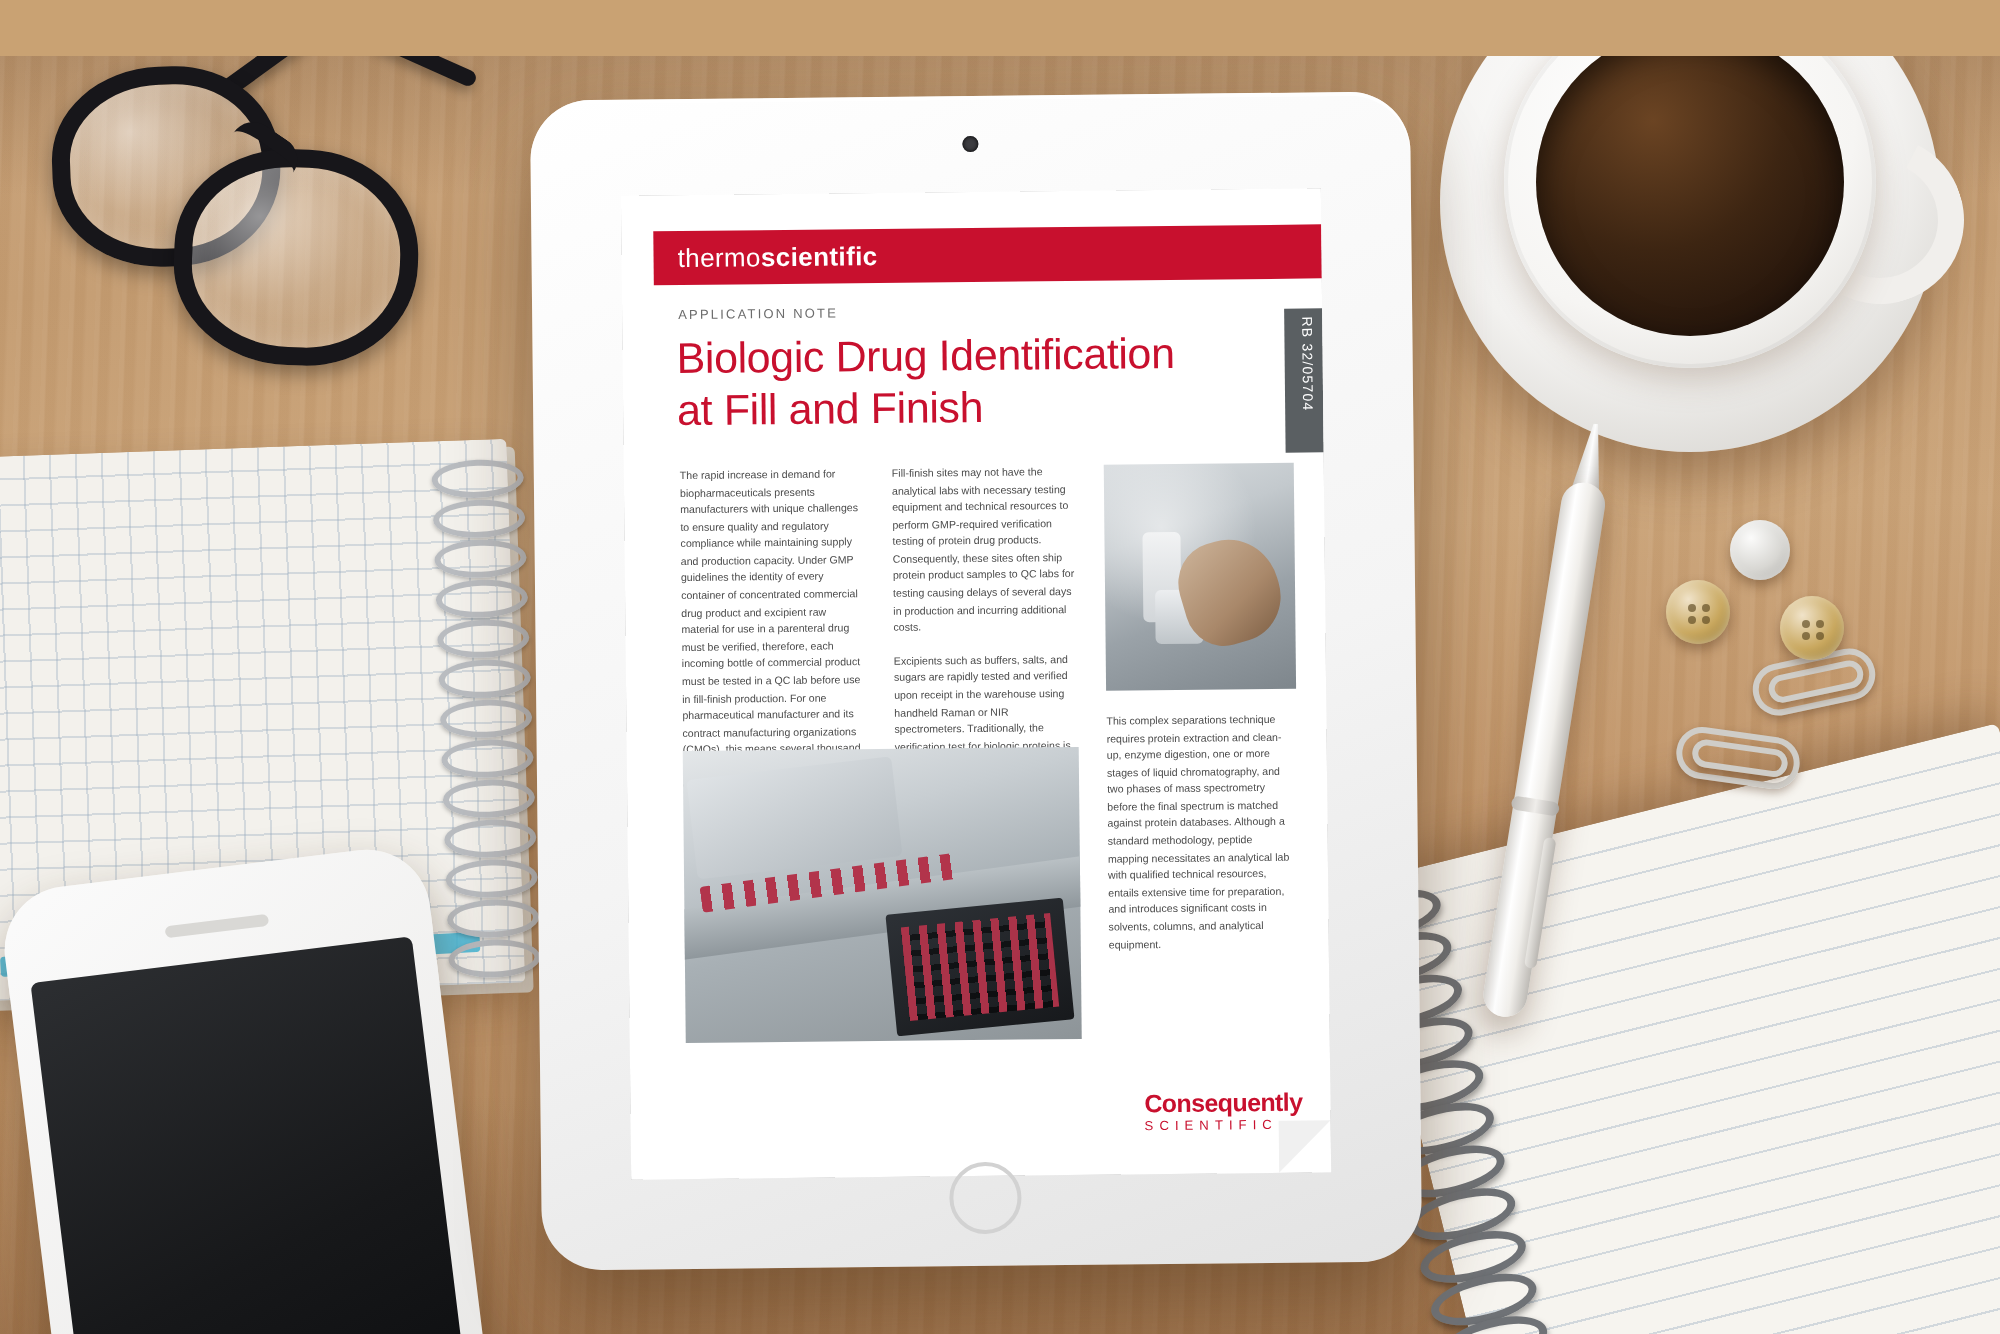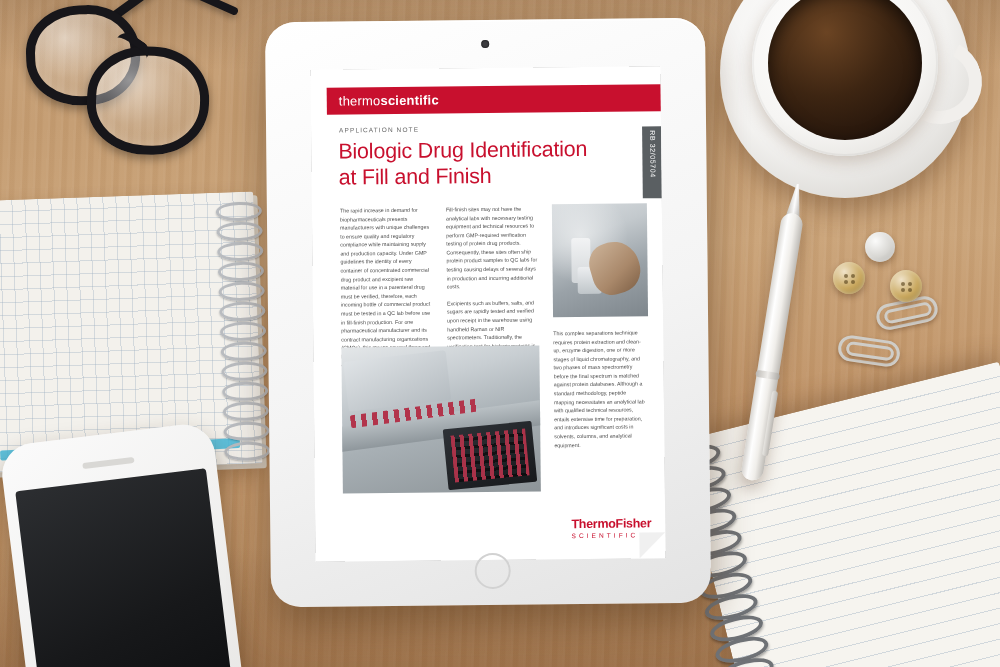--- a/index.html
+++ b/index.html
@@ -3,21 +3,21 @@
 <meta charset="utf-8">
 <style>
   html,body{margin:0;padding:0;}
   body{
     width:1000px;height:667px;overflow:hidden;
     font-family:"Liberation Sans", sans-serif;
     background:#c9a273;
     position:relative;
   }
   
-  #scene{position:absolute;inset:0;overflow:hidden;}
+  #scene{position:absolute;inset:0;overflow:hidden;margin-top:28px;}
   .desk{
     position:absolute;inset:0;
     background:
       linear-gradient(178deg,#c7a077 0%, #c49c71 18%, #caa378 38%, #c09468 60%, #bb8f63 78%, #b5875c 100%);
   }
   .desk:after{
     content:"";position:absolute;inset:0;
     background:repeating-linear-gradient(92deg,
       rgba(255,255,255,0.05) 0px,
       rgba(255,255,255,0.05) 2px,
@@ -402,21 +402,21 @@
         </div>
 
         <div class="photo" id="photo-bottom">
           <div class="machine"></div>
           <div class="belt"></div>
           <div class="caps"></div>
           <div class="tray"></div>
         </div>
 
         <div class="doc-logo">
-          <div class="l1">ThermoFisher</div>
+          <div class="l1">Consequently</div>
           <div class="l2">SCIENTIFIC</div>
         </div>
 
         <div class="doc-fold"></div>
       </div>
 
     </div>
     <div id="tablet-home"></div>
   </div>
 </div>

